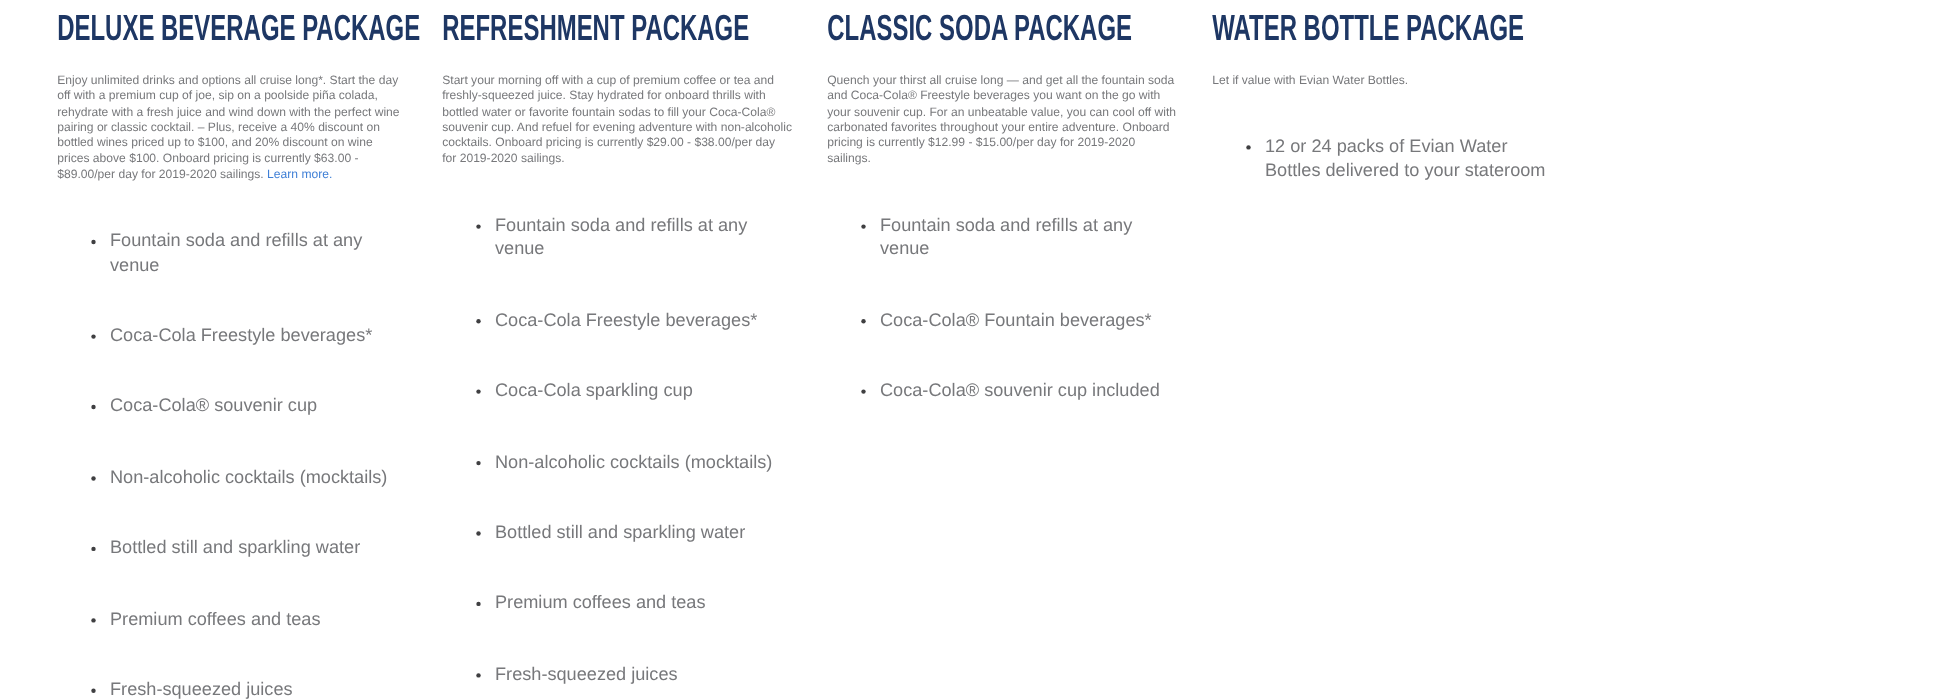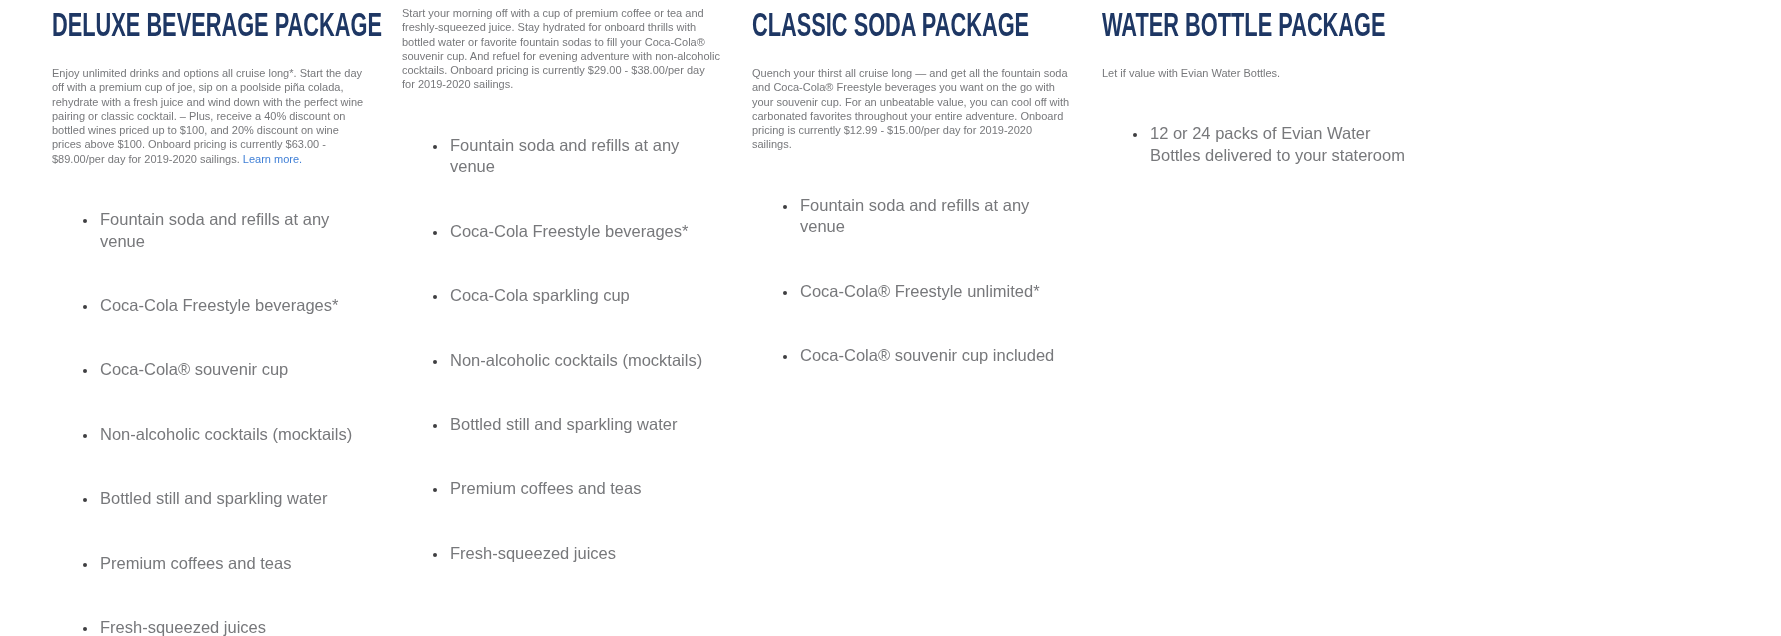--- a/index.html
+++ b/index.html
@@ -86,40 +86,43 @@
           <li>Non-alcoholic cocktails (mocktails)</li>
           <li>Bottled still and sparkling water</li>
           <li>Premium coffees and teas</li>
           <li>Fresh-squeezed juices</li>
           <li>Cocktails • Spirits • Water</li>
           <li>Beer • Wine by the Glass</li>
         </ul>
   </div>
 
   <div class="package">
+    <h2 class="package-title">
+      <span class="condensed package-title-text">REFRESHMENT PACKAGE</span>
+    </h2>
     <p class="package-description"><span class="desc-text">Start your morning off with a cup of premium coffee or tea and freshly-squeezed juice. Stay hydrated for onboard thrills with bottled water or favorite fountain sodas to fill your Coca-Cola® souvenir cup. And refuel for evening adventure with non-alcoholic cocktails. Onboard pricing is currently $29.00 - $38.00/per day for 2019-2020 sailings.</span> </p>
     <ul class="package-items">
           <li>Fountain soda and refills at any venue</li>
           <li>Coca-Cola Freestyle beverages*</li>
           <li>Coca-Cola sparkling cup</li>
           <li>Non-alcoholic cocktails (mocktails)</li>
           <li>Bottled still and sparkling water</li>
           <li>Premium coffees and teas</li>
           <li>Fresh-squeezed juices</li>
         </ul>
   </div>
 
   <div class="package">
     <h2 class="package-title">
       <span class="condensed package-title-text">CLASSIC SODA PACKAGE</span>
     </h2>
     <p class="package-description"><span class="desc-text">Quench your thirst all cruise long — and get all the fountain soda and Coca-Cola® Freestyle beverages you want on the go with your souvenir cup. For an unbeatable value, you can cool off with carbonated favorites throughout your entire adventure. Onboard pricing is currently $12.99 - $15.00/per day for 2019-2020 sailings.</span> </p>
     <ul class="package-items">
           <li>Fountain soda and refills at any venue</li>
-          <li>Coca-Cola® Freestyle unlimited*</li>
+          <li>Coca-Cola® Fountain beverages*</li>
           <li>Coca-Cola® souvenir cup included</li>
         </ul>
   </div>
 
   <div class="package">
     <h2 class="package-title">
       <span class="condensed package-title-text">WATER BOTTLE PACKAGE</span>
     </h2>
     <p class="package-description"><span class="desc-text">Let if value with Evian Water Bottles.</span> </p>
     <ul class="package-items">

